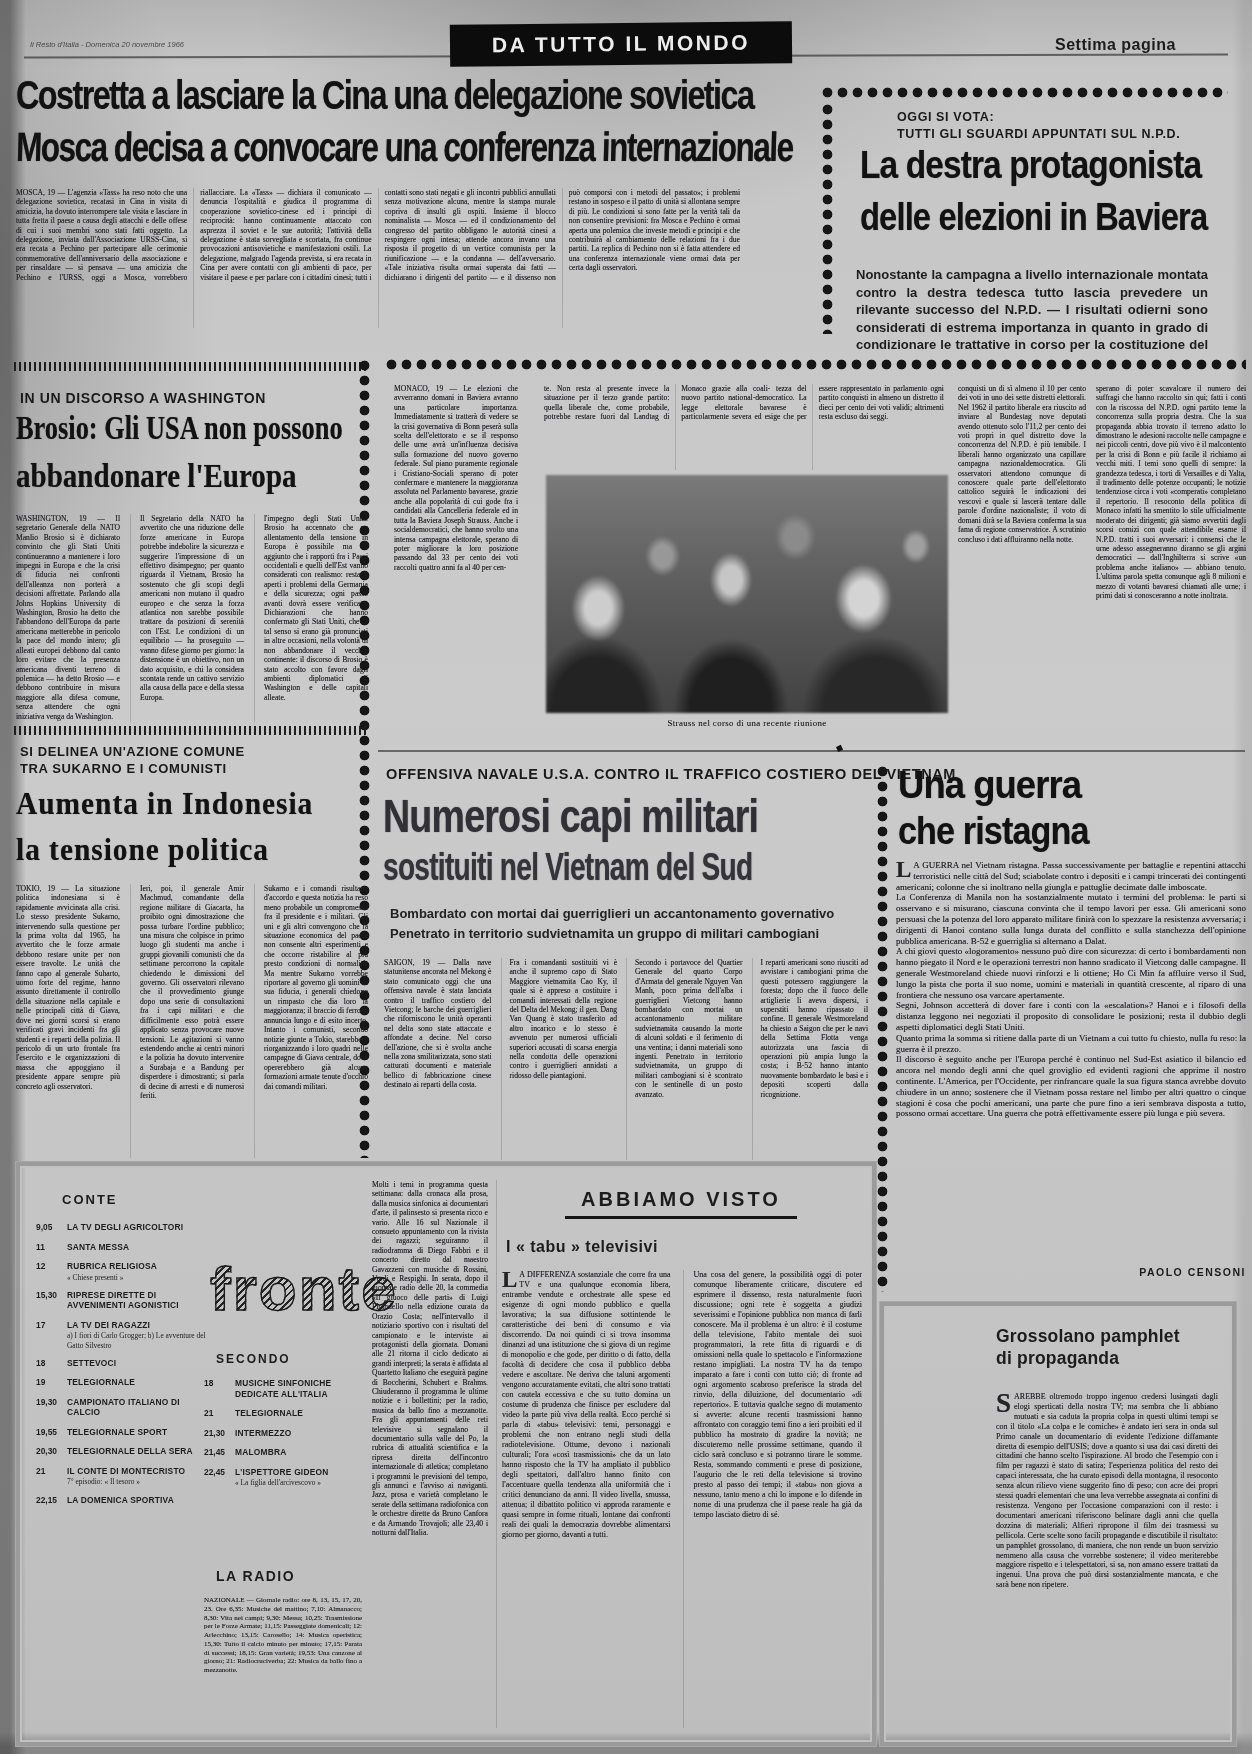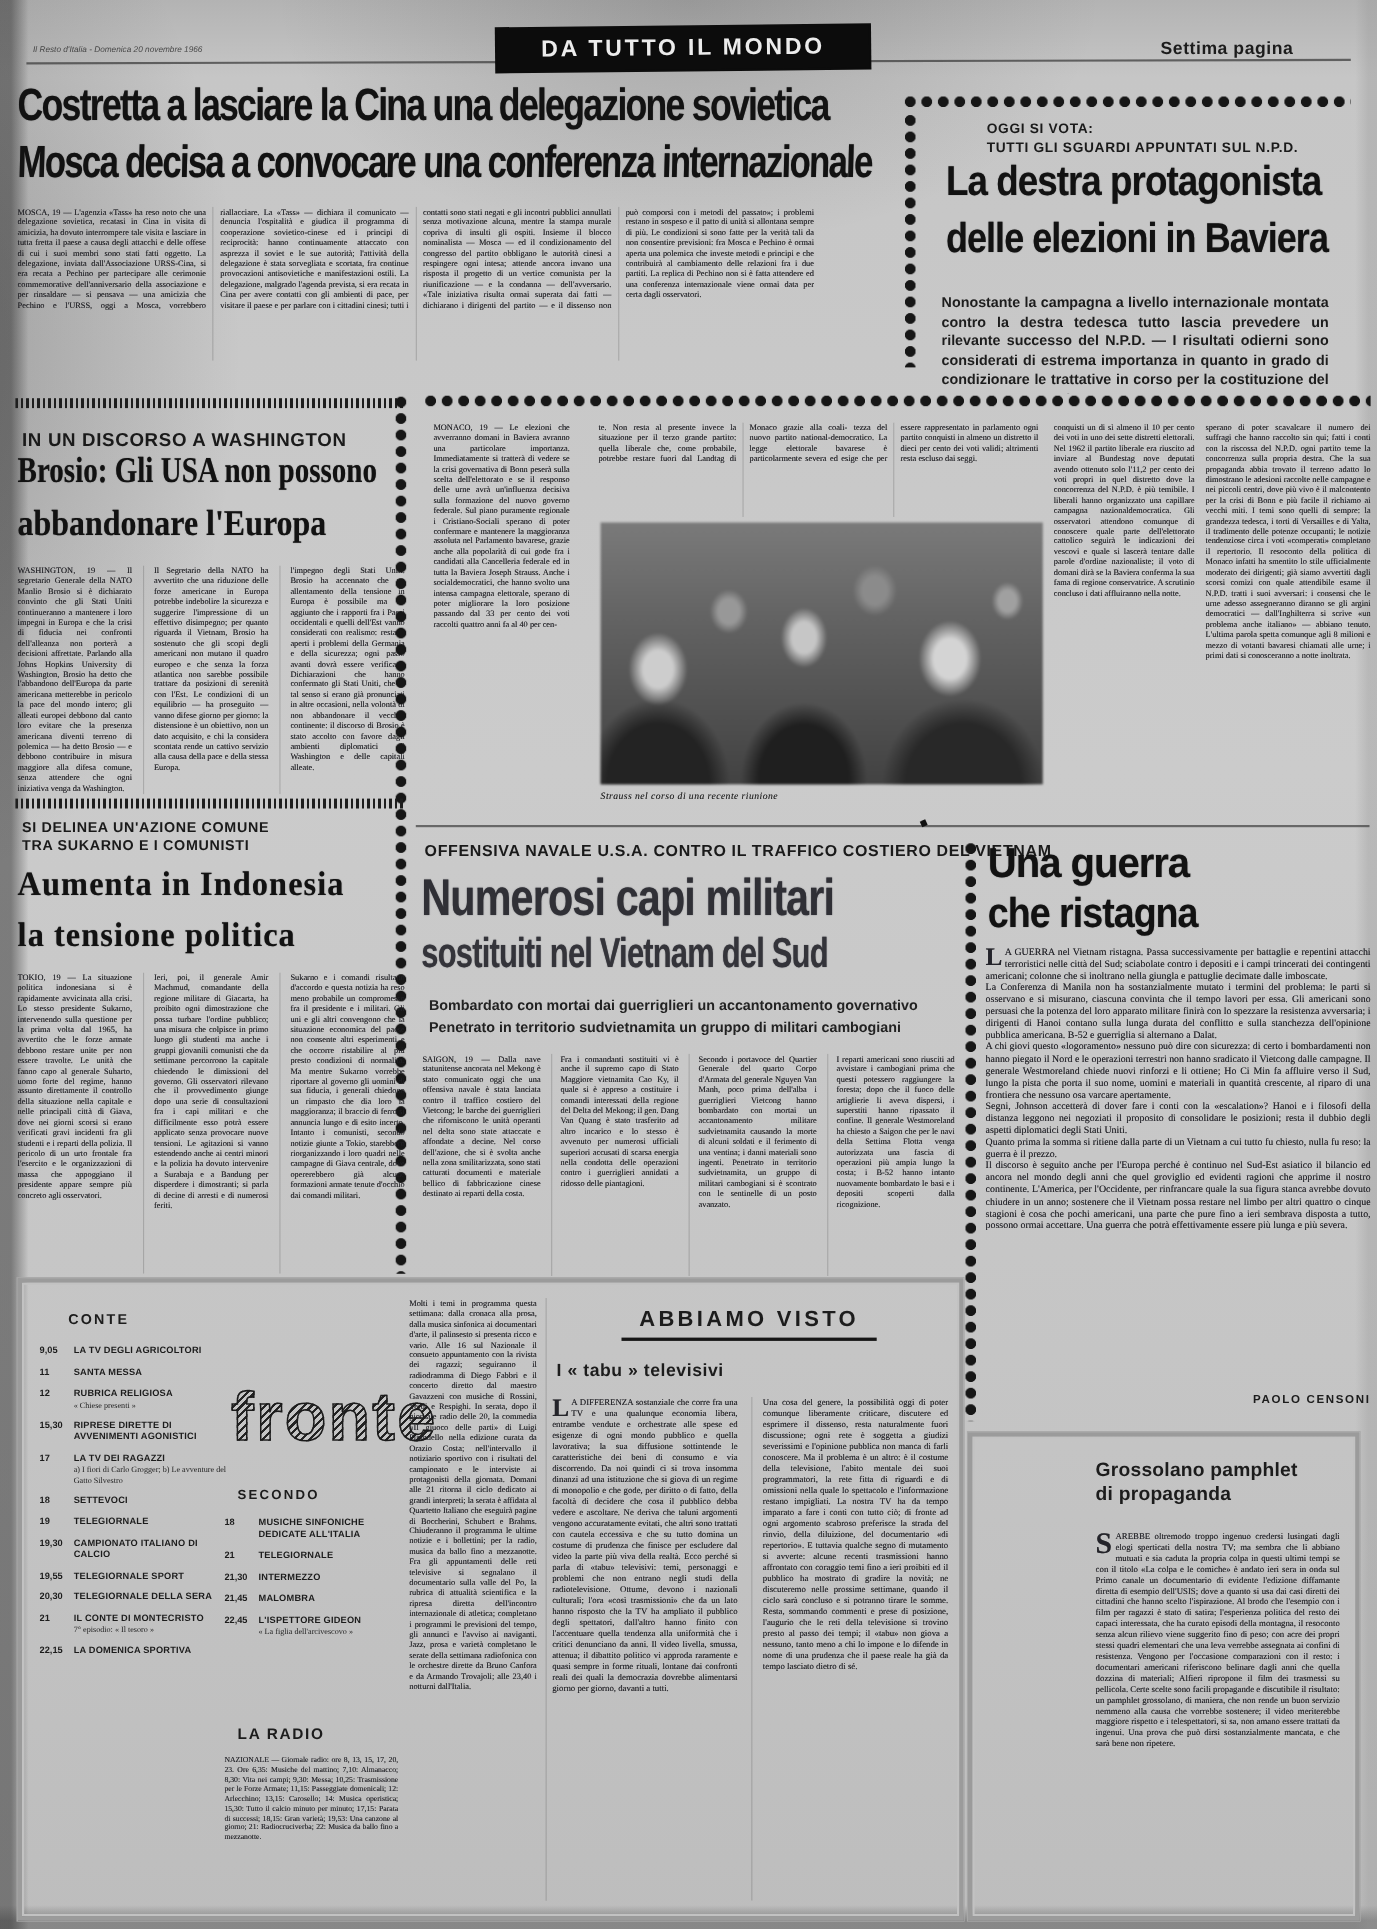--- a/index.html
+++ b/index.html
@@ -88,41 +88,41 @@
   <div class="abs kick" style="left:897px;top:127px;font-size:12.5px;">TUTTI GLI SGUARDI APPUNTATI SUL N.P.D.</div>
   <div class="abs" style="left:860px;top:144px;">
     <span class="hl san b" style="font-size:38px;letter-spacing:-1px;transform:scaleX(.88);">La destra protagonista</span>
   </div>
   <div class="abs" style="left:860px;top:196px;">
     <span class="hl san b" style="font-size:38px;letter-spacing:-1px;transform:scaleX(.86);">delle elezioni in Baviera</span>
   </div>
   <div class="abs san b j clip" style="left:856px;top:266px;width:352px;height:92px;font-size:13px;line-height:1.35;color:#1d1d1d;">Nonostante la campagna a livello internazionale montata contro la destra tedesca tutto lascia prevedere un rilevante successo del N.P.D. — I risultati odierni sono considerati di estrema importanza in quanto in grado di condizionare le trattative in corso per la costituzione del nuovo governo tedesco</div>
 
   <div class="abs hatch" style="left:14px;top:362px;width:354px;height:9px;"></div>
-  <div class="abs kick" style="left:20px;top:390px;font-size:17px;">IN UN DISCORSO A WASHINGTON</div>
+  <div class="abs kick" style="left:20px;top:390px;font-size:14px;">IN UN DISCORSO A WASHINGTON</div>
   <div class="abs" style="left:16px;top:410px;">
     <span class="hl b" style="font-family:'Liberation Serif',serif;font-size:33px;transform:scaleX(.8);">Brosio: Gli USA non possono</span>
   </div>
   <div class="abs" style="left:16px;top:458px;">
     <span class="hl b" style="font-family:'Liberation Serif',serif;font-size:33px;transform:scaleX(.88);">abbandonare l'Europa</span>
   </div>
   <div class="abs clip" style="left:16px;top:514px;width:352px;height:208px;">
     <div style="display:flex;gap:10px;height:100%;">
       <div class="bodytxt j" style="flex:1;">WASHINGTON, 19 — Il segretario Generale della NATO Manlio Brosio si è dichiarato convinto che gli Stati Uniti continueranno a mantenere i loro impegni in Europa e che la crisi di fiducia nei confronti dell'alleanza non porterà a decisioni affrettate. Parlando alla Johns Hopkins University di Washington, Brosio ha detto che l'abbandono dell'Europa da parte americana metterebbe in pericolo la pace del mondo intero; gli alleati europei debbono dal canto loro evitare che la presenza americana diventi terreno di polemica — ha detto Brosio — e debbono contribuire in misura maggiore alla difesa comune, senza attendere che ogni iniziativa venga da Washington.</div>
       <div class="bodytxt j" style="flex:1;border-left:1px solid rgba(70,70,70,.25);padding-left:9px;">Il Segretario della NATO ha avvertito che una riduzione delle forze americane in Europa potrebbe indebolire la sicurezza e suggerire l'impressione di un effettivo disimpegno; per quanto riguarda il Vietnam, Brosio ha sostenuto che gli scopi degli americani non mutano il quadro europeo e che senza la forza atlantica non sarebbe possibile trattare da posizioni di serenità con l'Est. Le condizioni di un equilibrio — ha proseguito — vanno difese giorno per giorno: la distensione è un obiettivo, non un dato acquisito, e chi la considera scontata rende un cattivo servizio alla causa della pace e della stessa Europa.</div>
       <div class="bodytxt j" style="flex:1;border-left:1px solid rgba(70,70,70,.25);padding-left:9px;">l'impegno degli Stati Uniti. Brosio ha accennato che un allentamento della tensione in Europa è possibile ma ha aggiunto che i rapporti fra i Paesi occidentali e quelli dell'Est vanno considerati con realismo: restano aperti i problemi della Germania e della sicurezza; ogni passo avanti dovrà essere verificato. Dichiarazioni che hanno confermato gli Stati Uniti, che in tal senso si erano già pronunciati in altre occasioni, nella volontà di non abbandonare il vecchio continente: il discorso di Brosio è stato accolto con favore dagli ambienti diplomatici di Washington e delle capitali alleate.</div>
     </div>
   </div>
 
   <div class="abs dots-h" style="left:384px;top:358px;width:862px;"></div>
   <div class="abs dots-v" style="left:358px;top:358px;height:800px;"></div>
   <div class="abs bodytxt j clip" style="left:394px;top:384px;width:124px;height:278px;">MONACO, 19 — Le elezioni che avverranno domani in Baviera avranno una particolare importanza. Immediatamente si tratterà di vedere se la crisi governativa di Bonn peserà sulla scelta dell'elettorato e se il responso delle urne avrà un'influenza decisiva sulla formazione del nuovo governo federale. Sul piano puramente regionale i Cristiano-Sociali sperano di poter confermare e mantenere la maggioranza assoluta nel Parlamento bavarese, grazie anche alla popolarità di cui gode fra i candidati alla Cancelleria federale ed in tutta la Baviera Joseph Strauss. Anche i socialdemocratici, che hanno svolto una intensa campagna elettorale, sperano di poter migliorare la loro posizione passando dal 33 per cento dei voti raccolti quattro anni fa al 40 per cen-</div>
   <div class="abs bodytxt j cols3 clip" style="left:544px;top:384px;width:400px;height:86px;">te. Non resta al presente invece la situazione per il terzo grande partito: quella liberale che, come probabile, potrebbe restare fuori dal Landtag di Monaco grazie alla coali- tezza del nuovo partito national-democratico. La legge elettorale bavarese è particolarmente severa ed esige che per essere rappresentato in parlamento ogni partito conquisti in almeno un distretto il dieci per cento dei voti validi; altrimenti resta escluso dai seggi.</div>
   <div id="photo" class="abs" style="left:546px;top:475px;width:402px;height:238px;"></div>
-  <div class="abs caption" style="left:546px;top:718px;width:402px;font-style:italic;">Strauss nel corso di una recente riunione</div>
+  <div class="abs caption" style="left:546px;top:718px;width:402px;text-align:center;">Strauss nel corso di una recente riunione</div>
   <div class="abs bodytxt j clip" style="left:958px;top:384px;width:128px;height:280px;">conquisti un di sì almeno il 10 per cento dei voti in uno dei sette distretti elettorali. Nel 1962 il partito liberale era riuscito ad inviare al Bundestag nove deputati avendo ottenuto solo l'11,2 per cento dei voti propri in quel distretto dove la concorrenza del N.P.D. è più temibile. I liberali hanno organizzato una capillare campagna nazionaldemocratica. Gli osservatori attendono comunque di conoscere quale parte dell'elettorato cattolico seguirà le indicazioni dei vescovi e quale si lascerà tentare dalle parole d'ordine nazionaliste; il voto di domani dirà se la Baviera conferma la sua fama di regione conservatrice. A scrutinio concluso i dati affluiranno nella notte.</div>
   <div class="abs bodytxt j clip" style="left:1096px;top:384px;width:150px;height:302px;">sperano di poter scavalcare il numero dei suffragi che hanno raccolto sin qui; fatti i conti con la riscossa del N.P.D. ogni partito teme la concorrenza sulla propria destra. Che la sua propaganda abbia trovato il terreno adatto lo dimostrano le adesioni raccolte nelle campagne e nei piccoli centri, dove più vivo è il malcontento per la crisi di Bonn e più facile il richiamo ai vecchi miti. I temi sono quelli di sempre: la grandezza tedesca, i torti di Versailles e di Yalta, il tradimento delle potenze occupanti; le notizie tendenziose circa i voti «comperati» completano il repertorio. Il resoconto della politica di Monaco infatti ha smentito lo stile ufficialmente moderato dei dirigenti; già siamo avvertiti dagli scorsi comizi con quale attendibile esame il N.P.D. tratti i suoi avversari: i consensi che le urne adesso assegneranno diranno se gli argini democratici — dall'Inghilterra si scrive «un problema anche italiano» — abbiano tenuto. L'ultima parola spetta comunque agli 8 milioni e mezzo di votanti bavaresi chiamati alle urne; i primi dati si conosceranno a notte inoltrata.</div>
 
   <div class="abs hatch" style="left:14px;top:726px;width:354px;height:9px;"></div>
   <div class="abs kick" style="left:20px;top:744px;font-size:13px;">SI DELINEA UN'AZIONE COMUNE</div>
   <div class="abs kick" style="left:20px;top:761px;font-size:13px;">TRA SUKARNO E I COMUNISTI</div>
   <div class="abs" style="left:16px;top:786px;">
     <span class="hl b" style="font-family:'Liberation Serif',serif;font-size:31px;letter-spacing:1px;transform:scaleX(.95);">Aumenta in Indonesia</span>
   </div>
   <div class="abs" style="left:16px;top:832px;">

